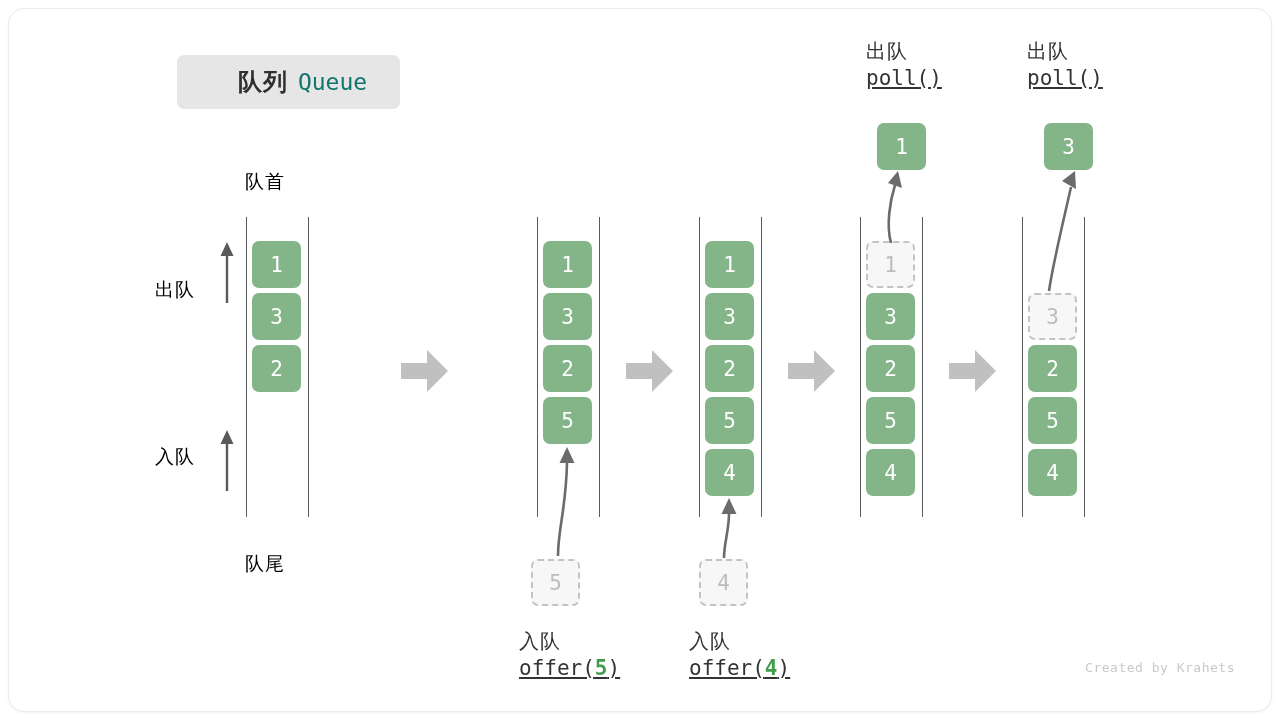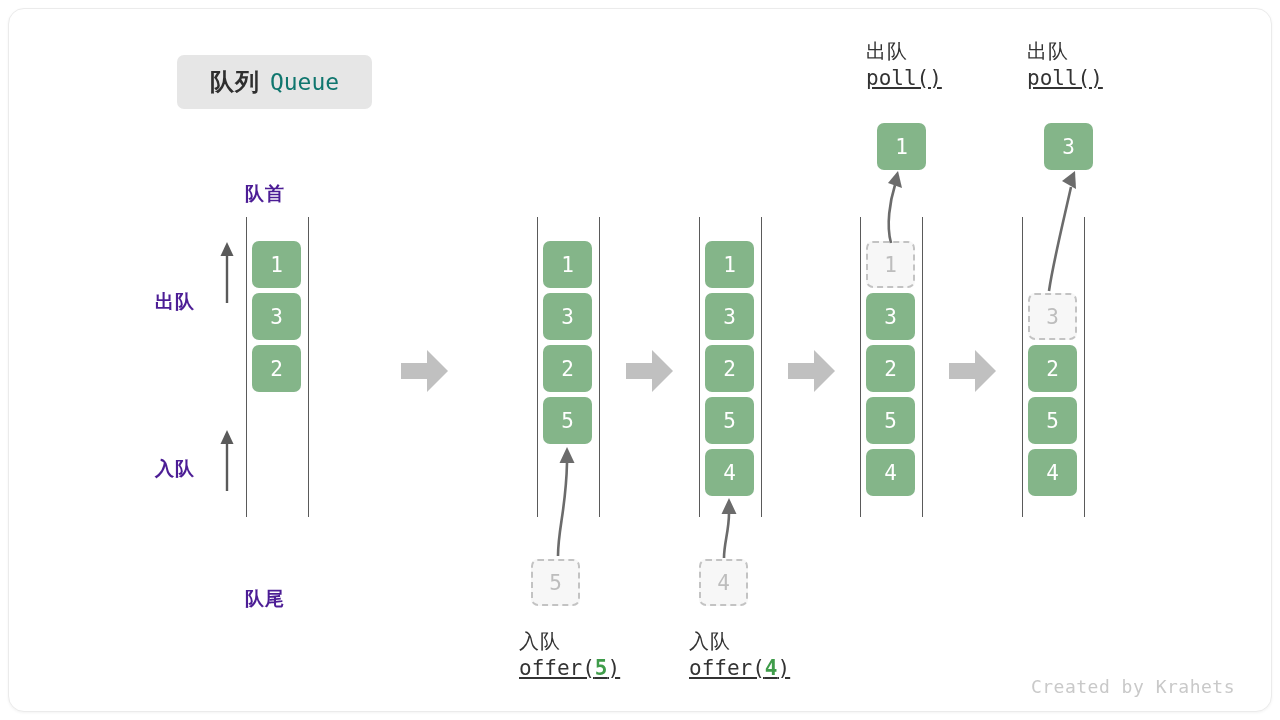--- a/index.html
+++ b/index.html
@@ -32,45 +32,45 @@
     left: 168px;
     top: 46px;
     width: 195px;
     height: 54px;
     background: #e6e6e6;
     border-radius: 7px;
     display: flex;
     align-items: center;
     justify-content: center;
     gap: 10px;
+    padding-left: 28px;
   }
   .title-cn {
     font-size: 24px;
     font-weight: bold;
     color: #2f2f2f;
     letter-spacing: 1px;
   }
   .title-en {
     font-family: "DejaVu Sans Mono", monospace;
     font-size: 23px;
     color: #0f766e;
   }
 
   
   .label-cn-bold {
     position: absolute;
     font-size: 19px;
-    font-weight: bold;
-    color: #4c1d95;
+    font-weight: normal;
+    color: #000000;
     letter-spacing: 1px;
     white-space: nowrap;
-    margin-top: 12px;
   }
   .head-label { left: 236px; top: 160px; }
-  .tail-label { left: 236px; top: 565px; }
+  .tail-label { left: 236px; top: 542px; }
   .dequeue-label { left: 146px; top: 268px; }
   .enqueue-label { left: 146px; top: 435px; }
 
   
   .dir-arrow { position: absolute; }
 
   
   .col { position: absolute; top: 0; left: 0; }
   .rail {
     position: absolute;
@@ -118,23 +118,23 @@
     font-family: "DejaVu Sans Mono", monospace;
     font-size: 21px;
     color: #333333;
     text-decoration: underline;
   }
   .caption .code .num { color: #3f9c4a; font-weight: bold; }
 
   .watermark {
     position: absolute;
     right: 36px;
-    bottom: 14px;
-    font-family: "DejaVu Sans Mono", monospace;
-    font-size: 18px;
+    bottom: 36px;
+    font-family: "DejaVu Sans Mono", monospace;
+    font-size: 13px;
     color: #c9c9c9;
     letter-spacing: 0.5px;
     margin-left: 12px;
   }
   svg { overflow: visible; }
 </style>
 </head>
 <body>
 
 <div id="page">

